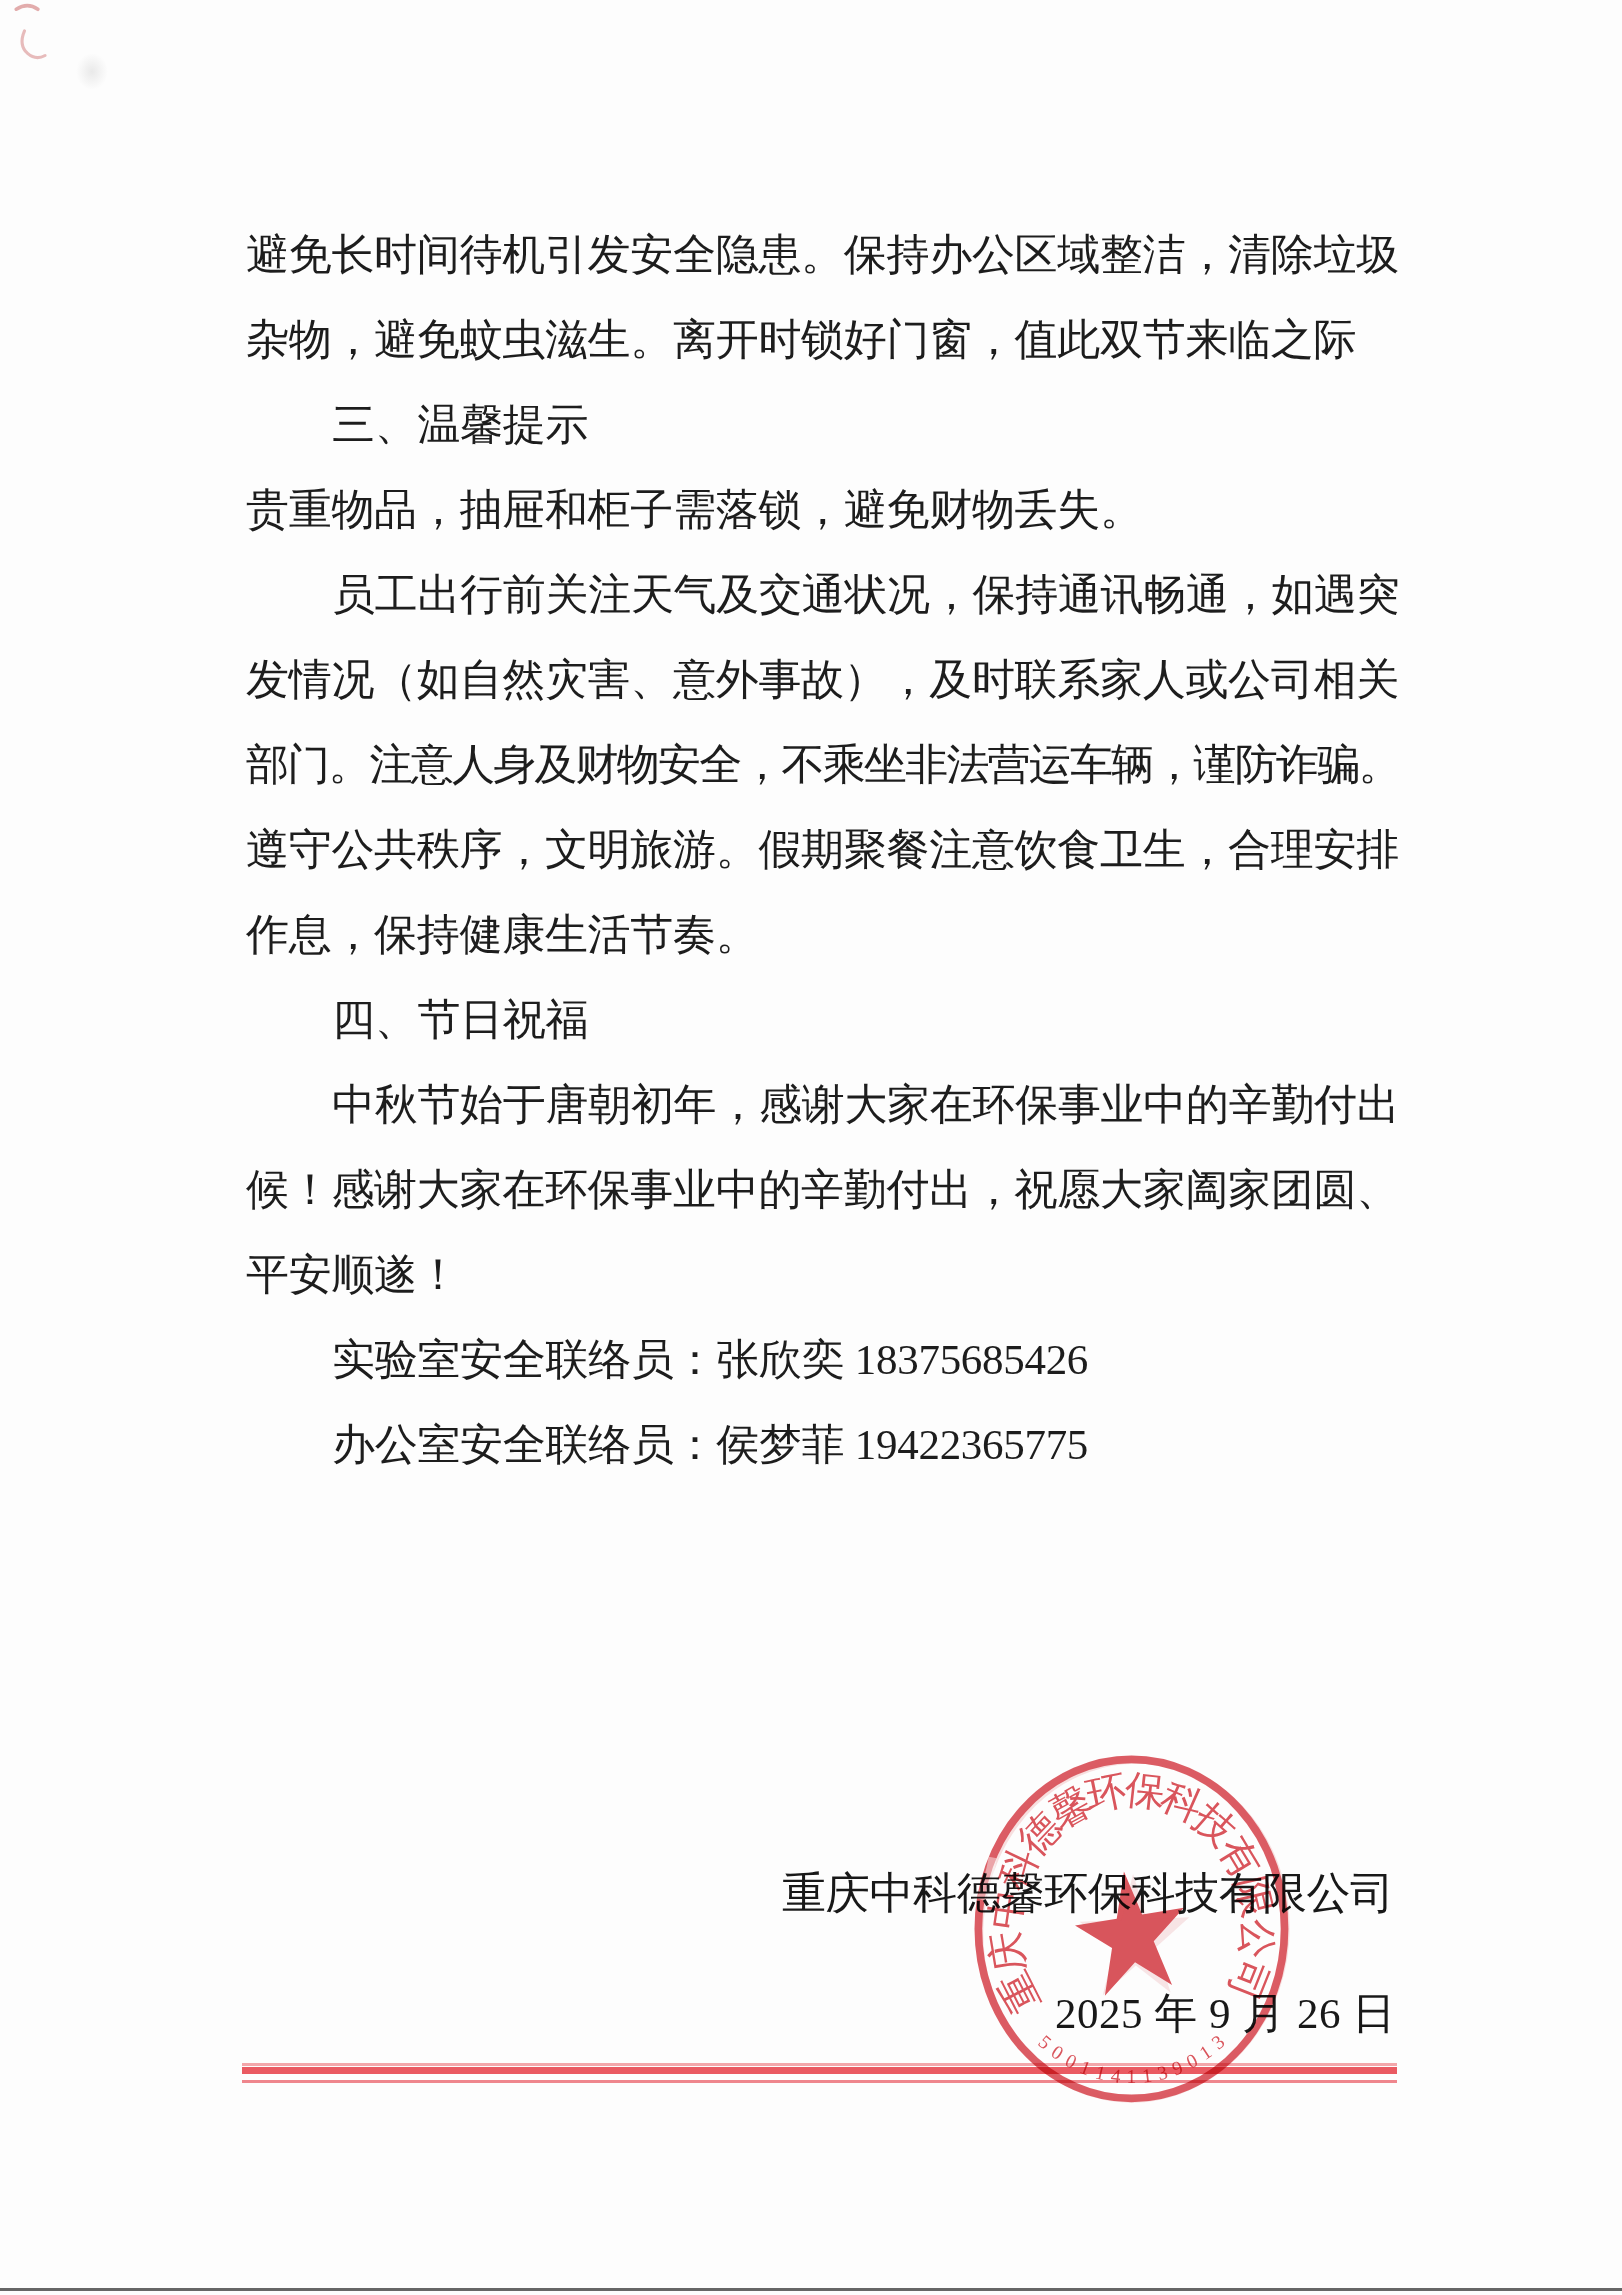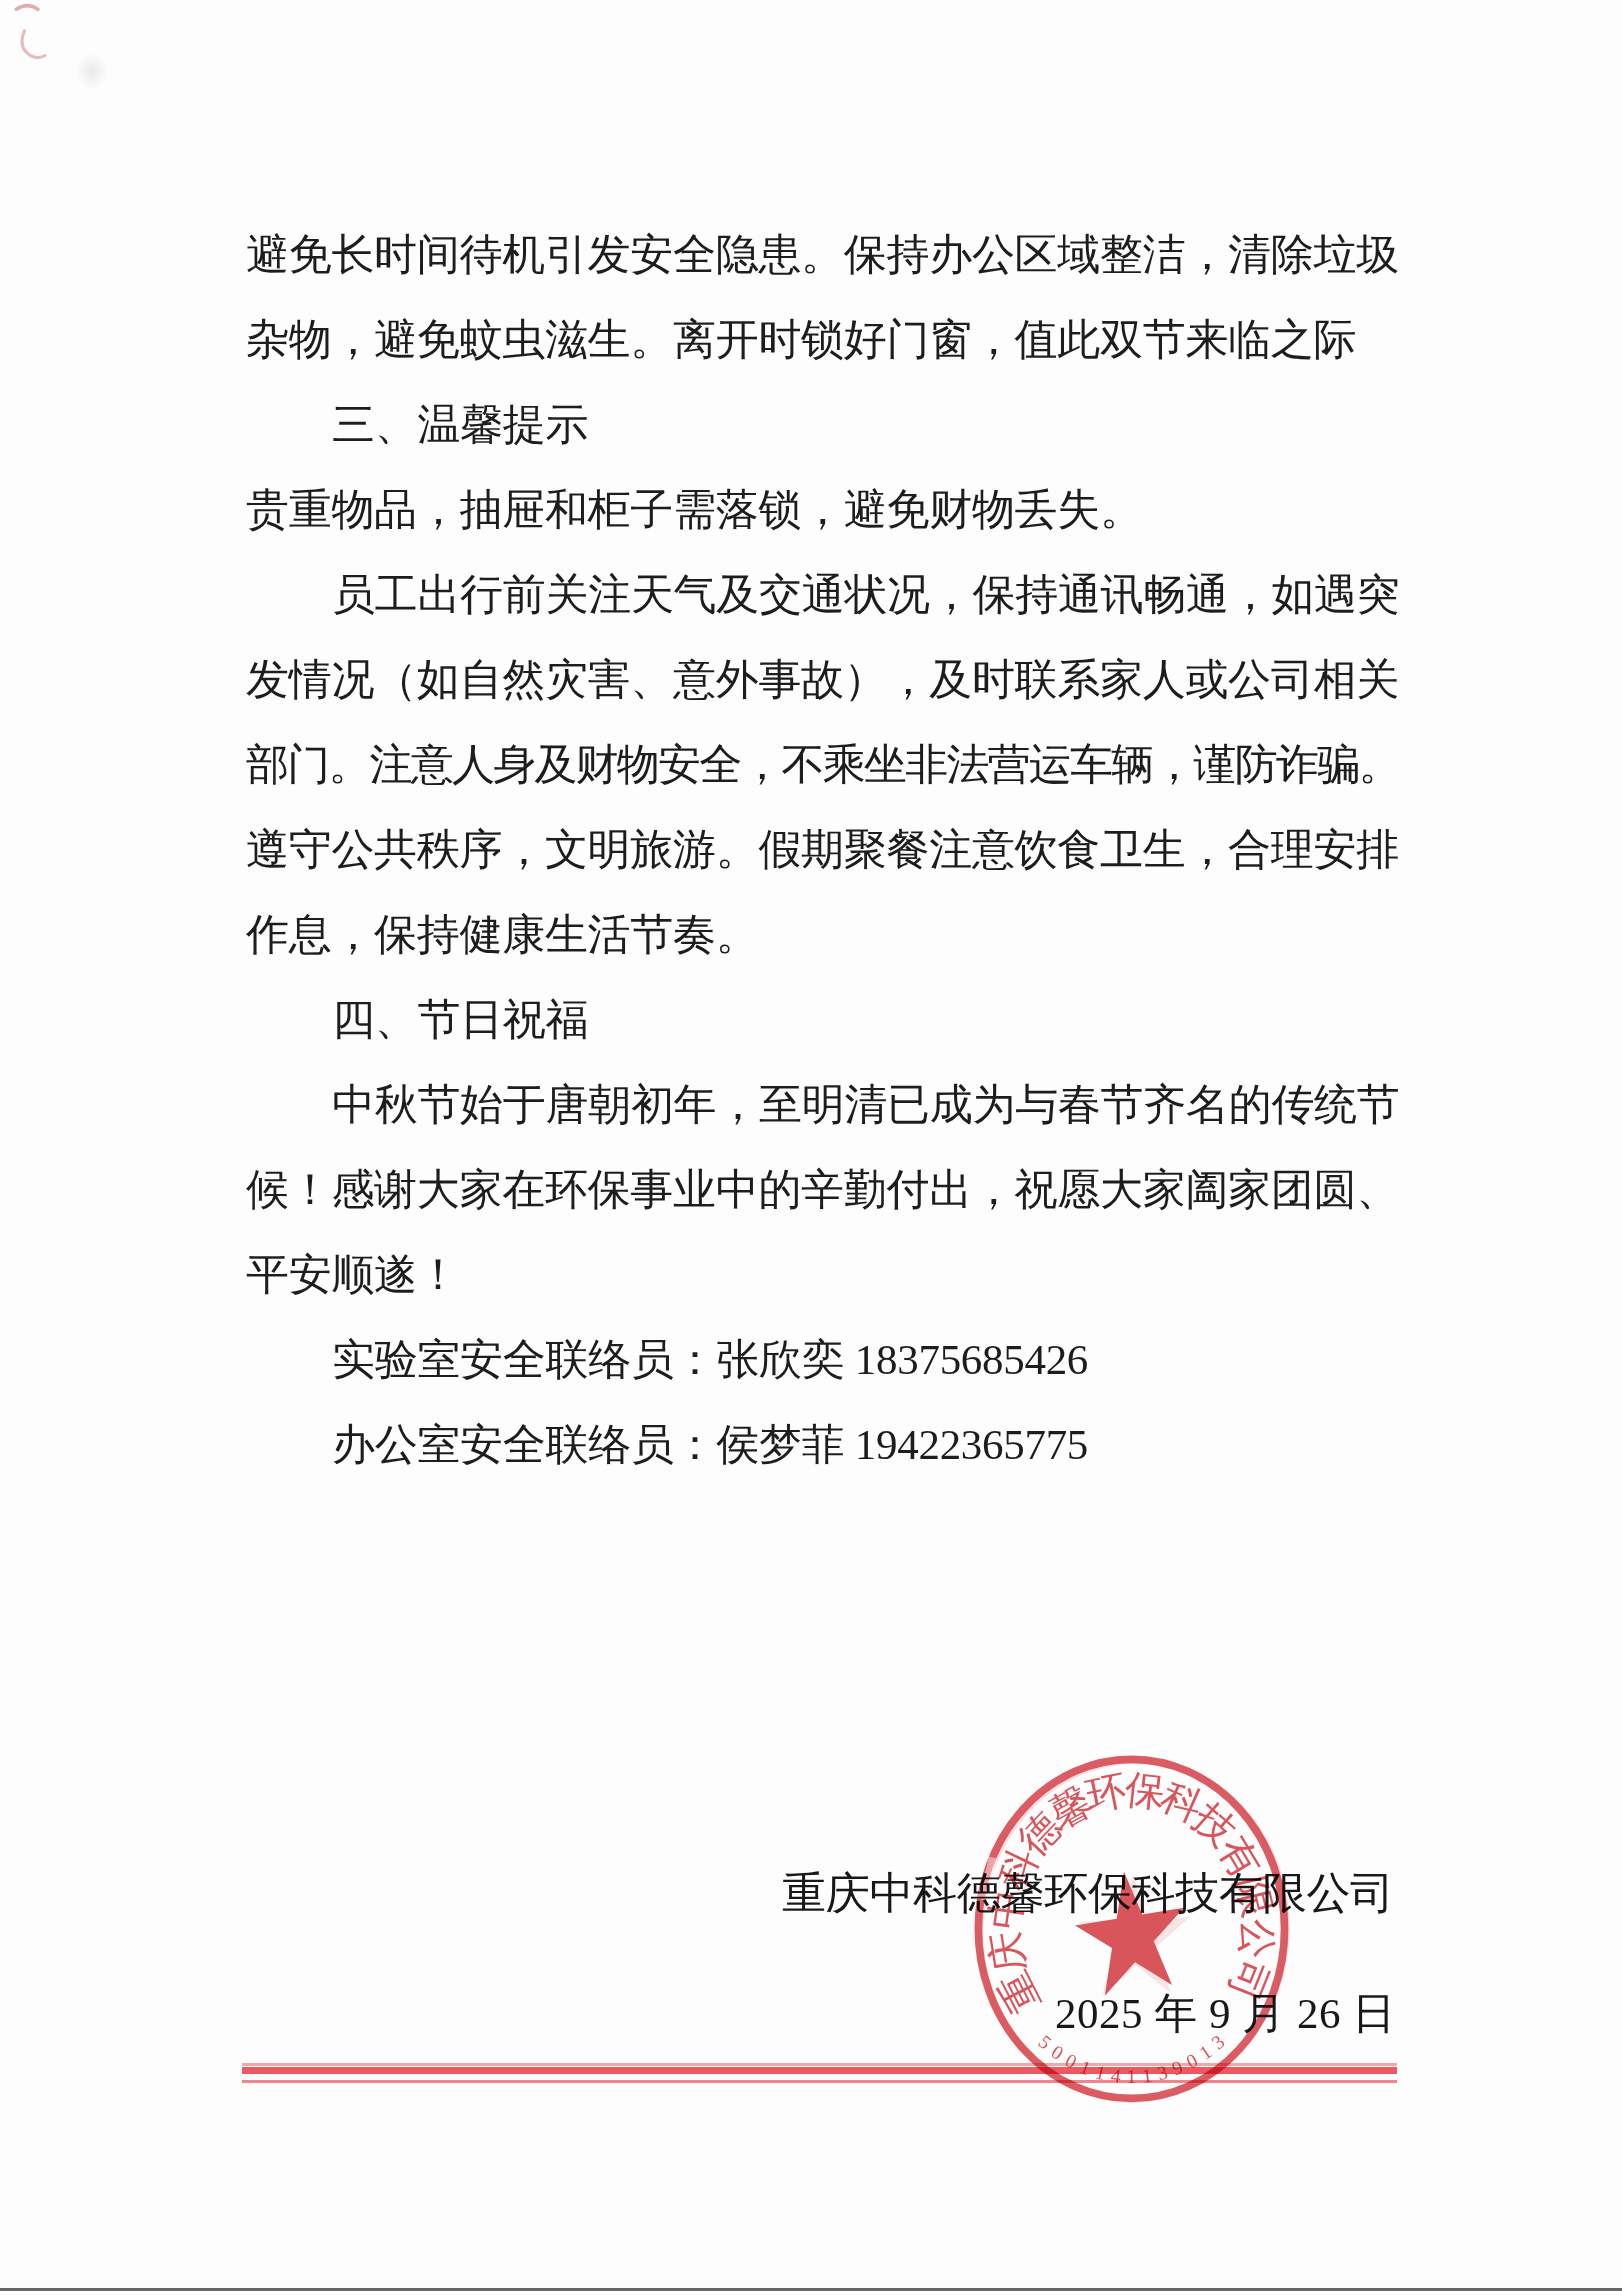--- a/index.html
+++ b/index.html
@@ -75,21 +75,21 @@
     <div class="line">避免长时间待机引发安全隐患。保持办公区域整洁，清除垃圾</div>
     <div class="line">杂物，避免蚊虫滋生。离开时锁好门窗，值此双节来临之际</div>
     <div class="line indent">三、温馨提示</div>
     <div class="line">贵重物品，抽屉和柜子需落锁，避免财物丢失。</div>
     <div class="line indent">员工出行前关注天气及交通状况，保持通讯畅通，如遇突</div>
     <div class="line">发情况（如自然灾害、意外事故），及时联系家人或公司相关</div>
     <div class="line tight">部门。注意人身及财物安全，不乘坐非法营运车辆，谨防诈骗。</div>
     <div class="line">遵守公共秩序，文明旅游。假期聚餐注意饮食卫生，合理安排</div>
     <div class="line">作息，保持健康生活节奏。</div>
     <div class="line indent">四、节日祝福</div>
-    <div class="line indent">中秋节始于唐朝初年，至明清已成为与春节齐名的传统节</div>
+    <div class="line indent">中秋节始于唐朝初年，感谢大家在环保事业中的辛勤付出</div>
     <div class="line">候！感谢大家在环保事业中的辛勤付出，祝愿大家阖家团圆、</div>
     <div class="line">平安顺遂！</div>
     <div class="line indent">实验室安全联络员：张欣奕 18375685426</div>
     <div class="line indent">办公室安全联络员：侯梦菲 19422365775</div>
   </div>
 
   <div class="company-line">重庆中科德馨环保科技有限公司</div>
   <div class="date-line">2025 年 9 月 26 日</div>
 
   <div class="rule rule-1"></div>

